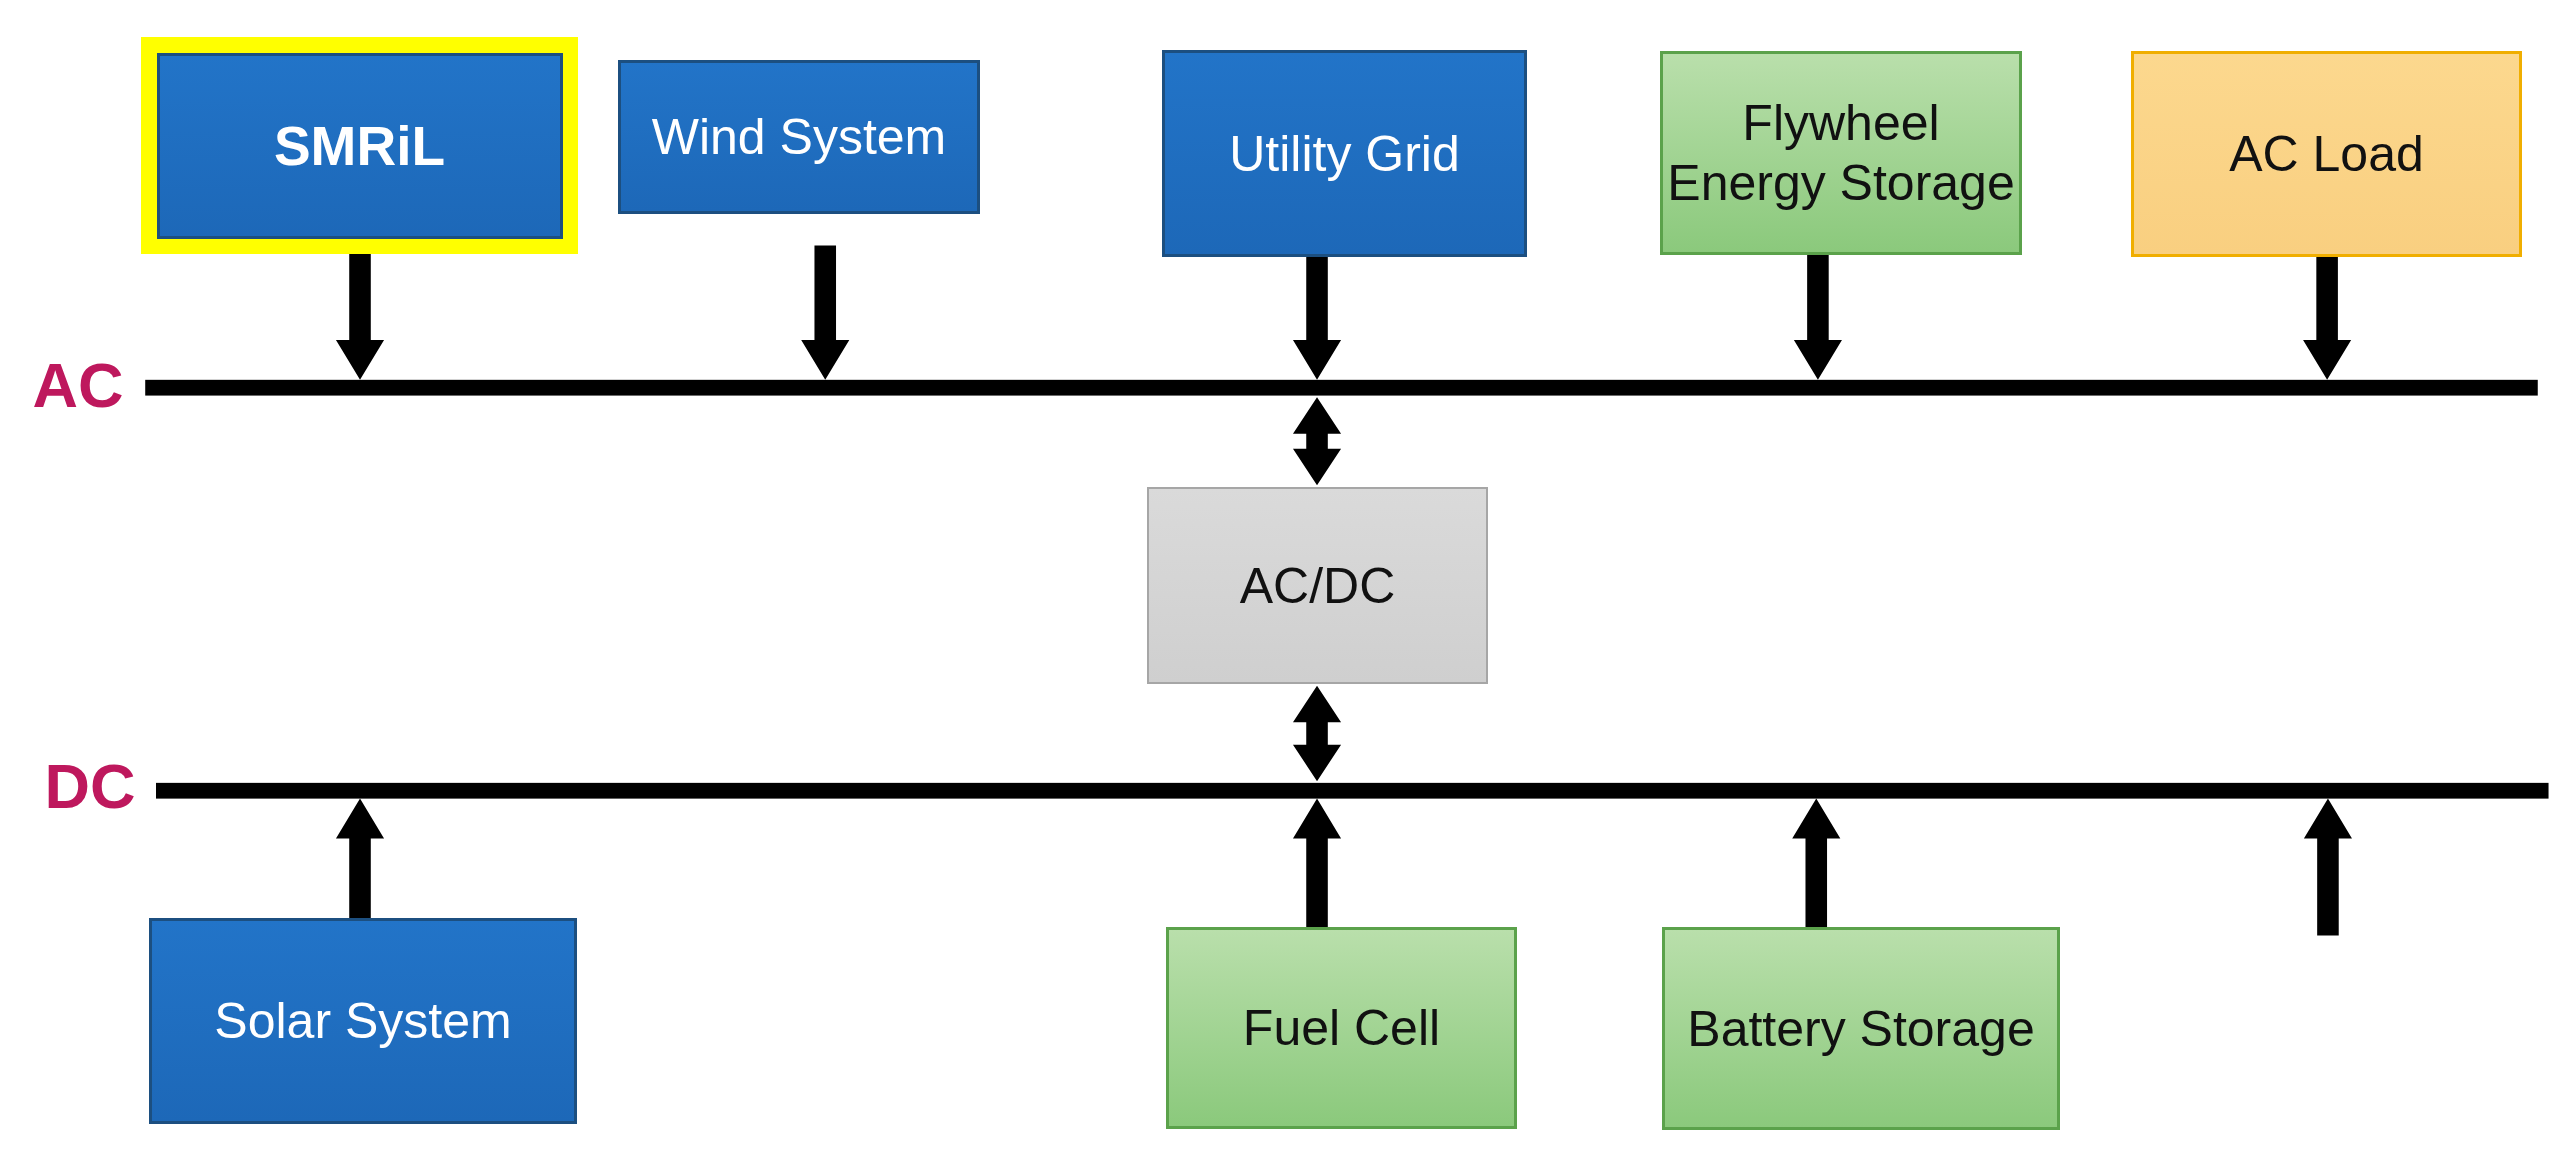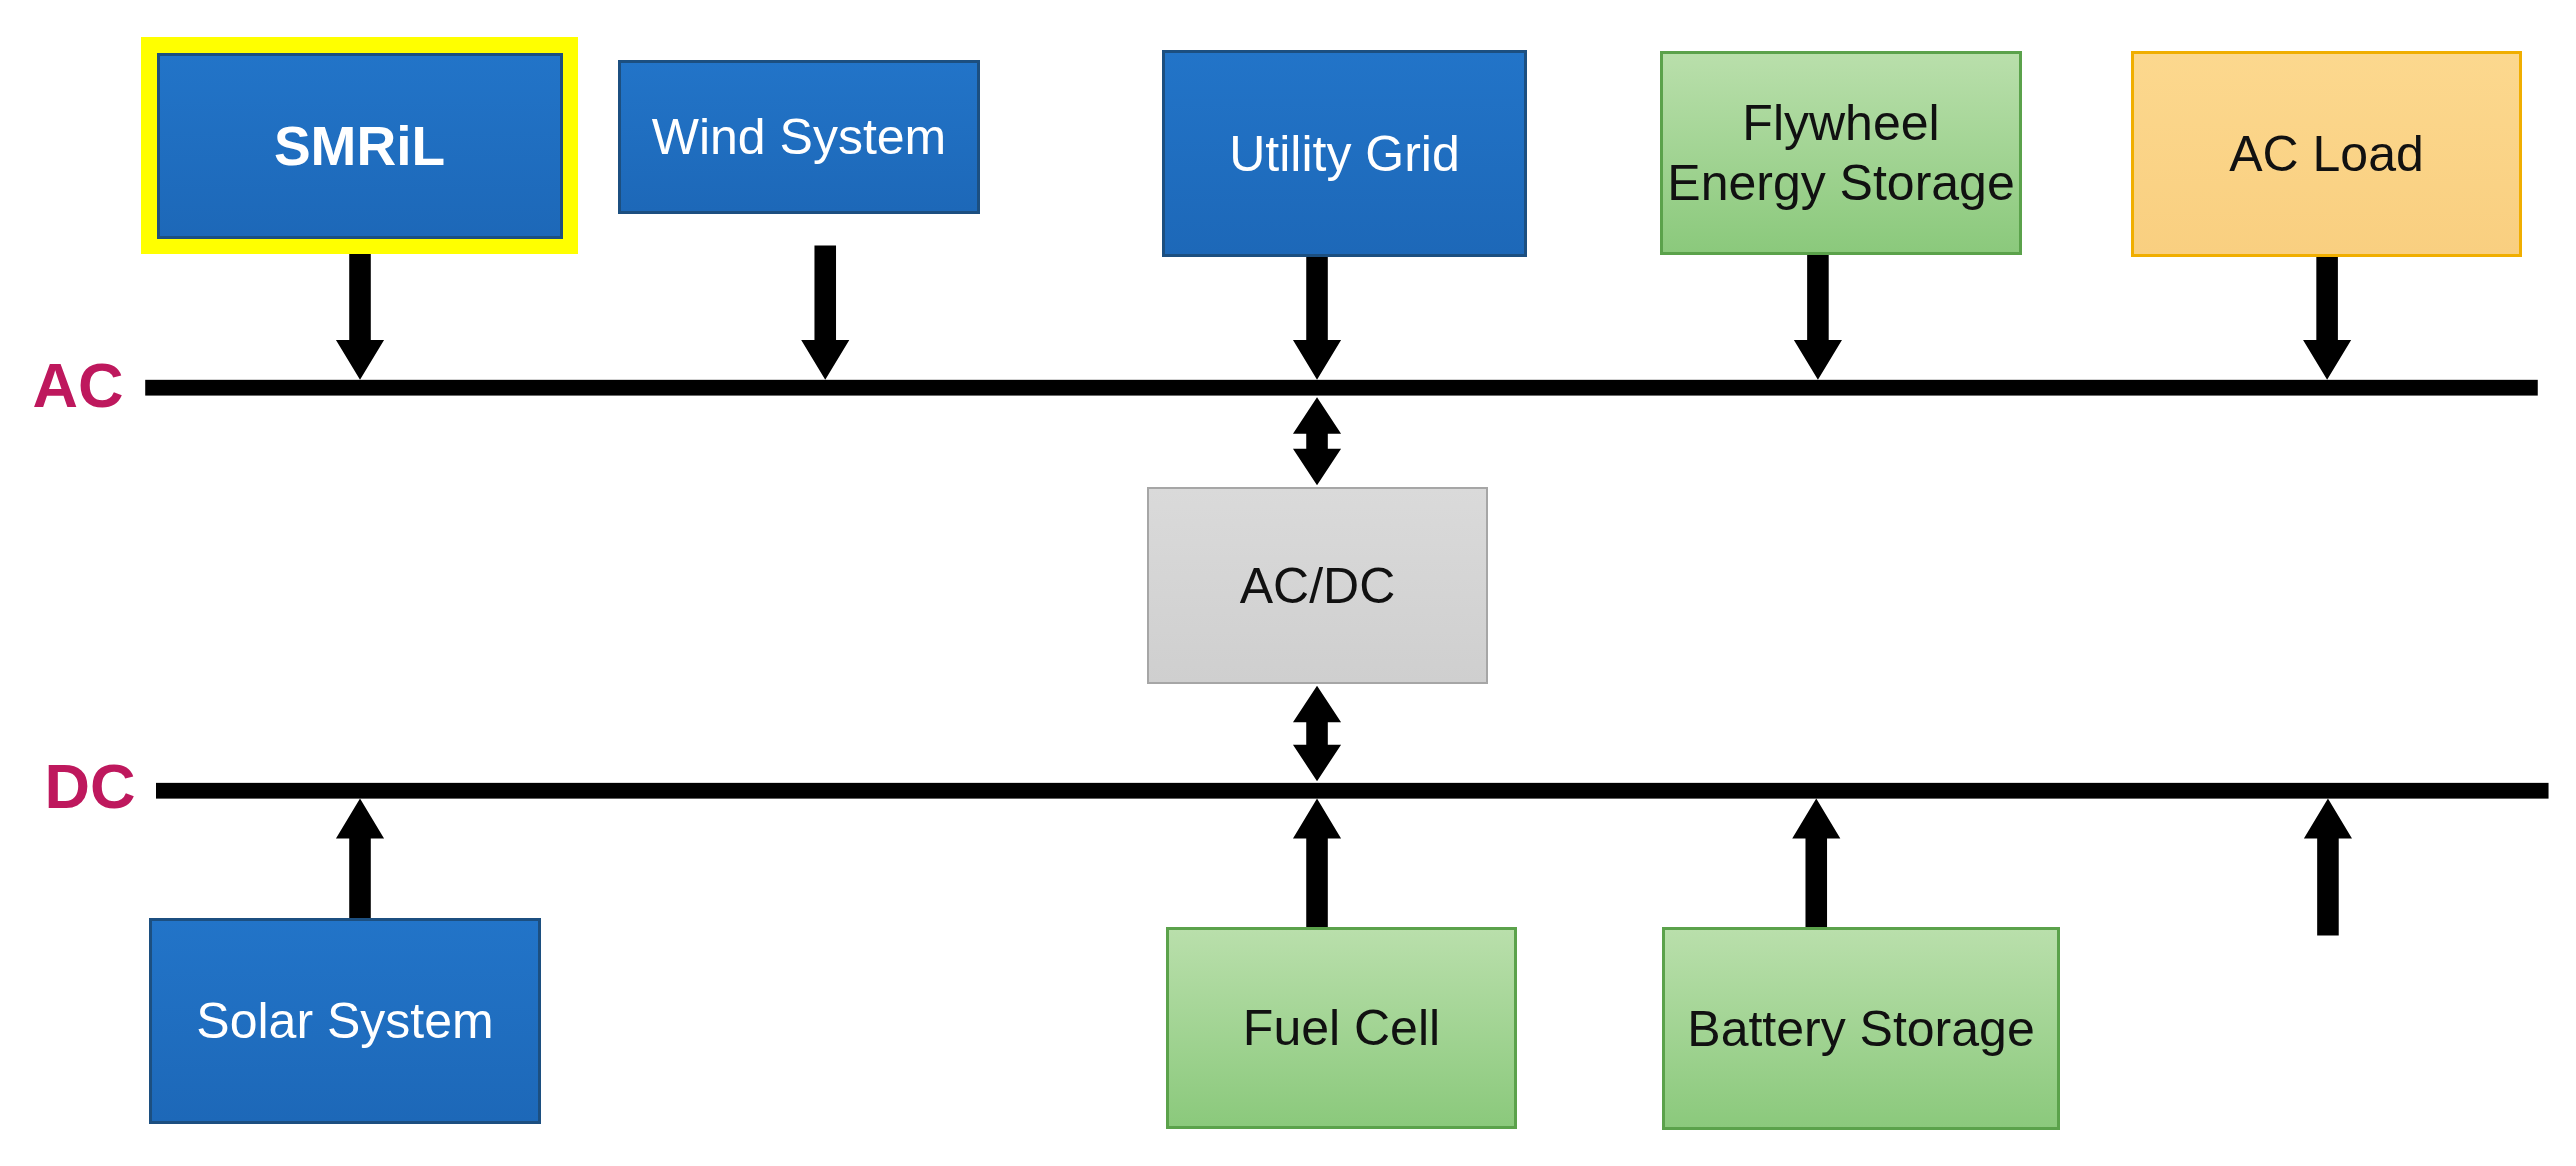--- a/index.html
+++ b/index.html
@@ -46,21 +46,21 @@
     display:flex;align-items:center;justify-content:center;
     box-sizing:border-box;
   }
   #smril{position:static;width:406px;height:186px;font-weight:bold;font-size:55px;}
 
   #wind      {left:618px; top:44px;  width:362px;height:154px;margin-top:16px;}
   #utility   {left:1135px;top:50px;  width:365px;height:207px;margin-left:27px;}
   #flywheel  {left:1636px;top:51px;  width:362px;height:204px;}
   #ac-load   {left:2131px;top:51px;  width:391px;height:206px;}
   #converter {left:1147px;top:487px; width:341px;height:197px;}
-  #solar     {left:149px; top:918px;width:392px;height:206px;}
+  #solar     {left:149px; top:918px;width:428px;height:206px;}
   #fuel-cell {left:1142px;top:927px;width:351px;height:202px;}
   #battery   {left:1638px;top:927px;width:398px;height:203px;}
   #dc-load   {left:2130px;top:927px;width:397px;height:202px;}
 
   .bus-label{
     position:absolute;
     display:flex;align-items:center;justify-content:center;
     font-weight:bold;font-size:63px;color:#be185d;
   }
   #ac-bus-label{left:28px;top:352px;width:100px;height:66px;}

